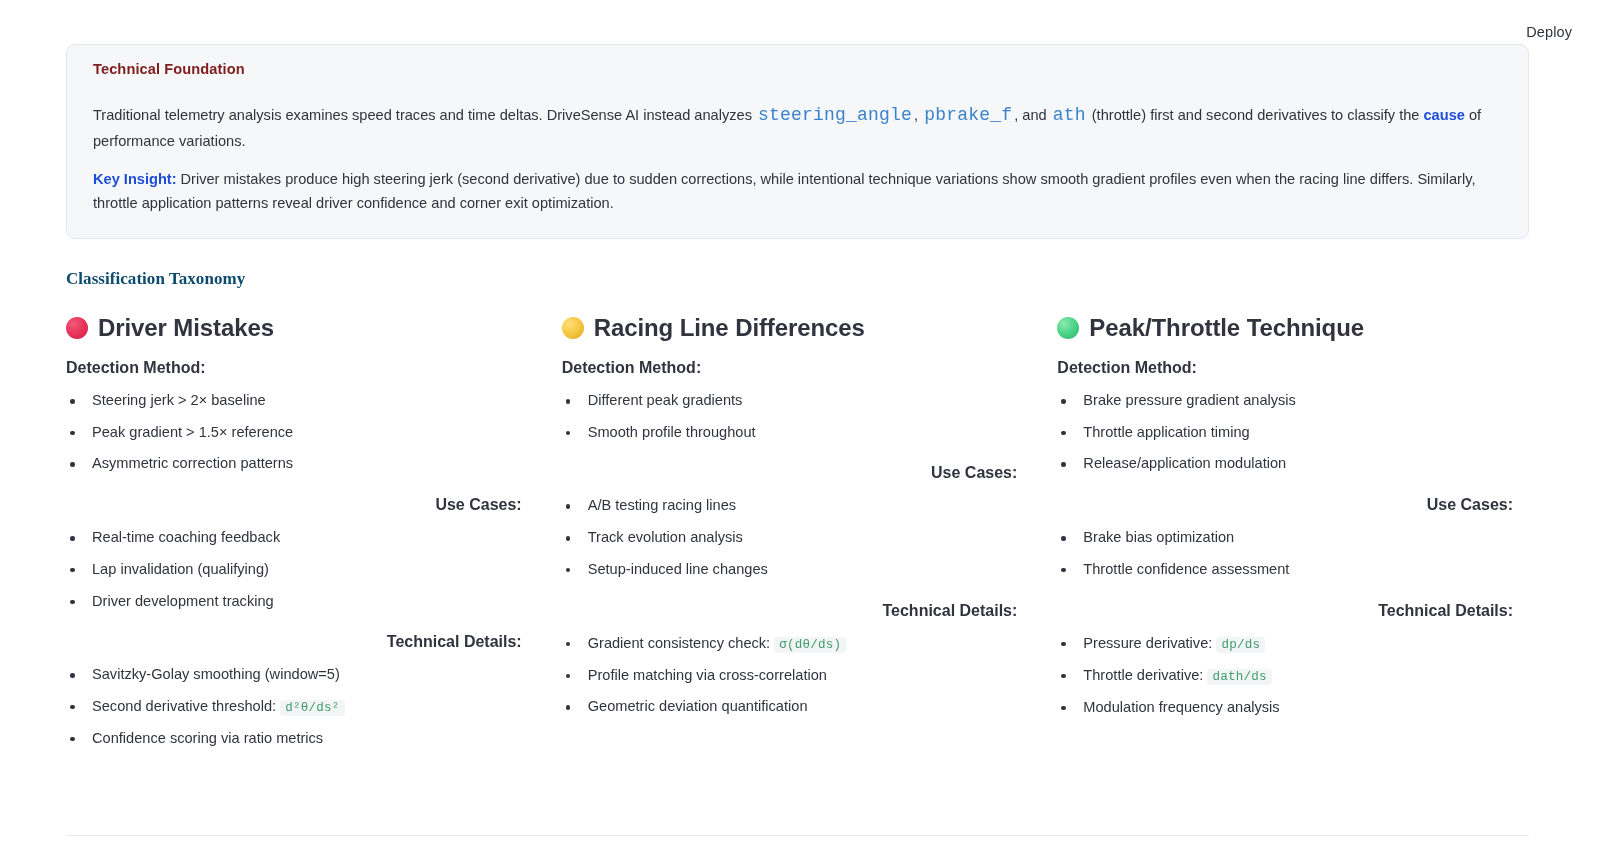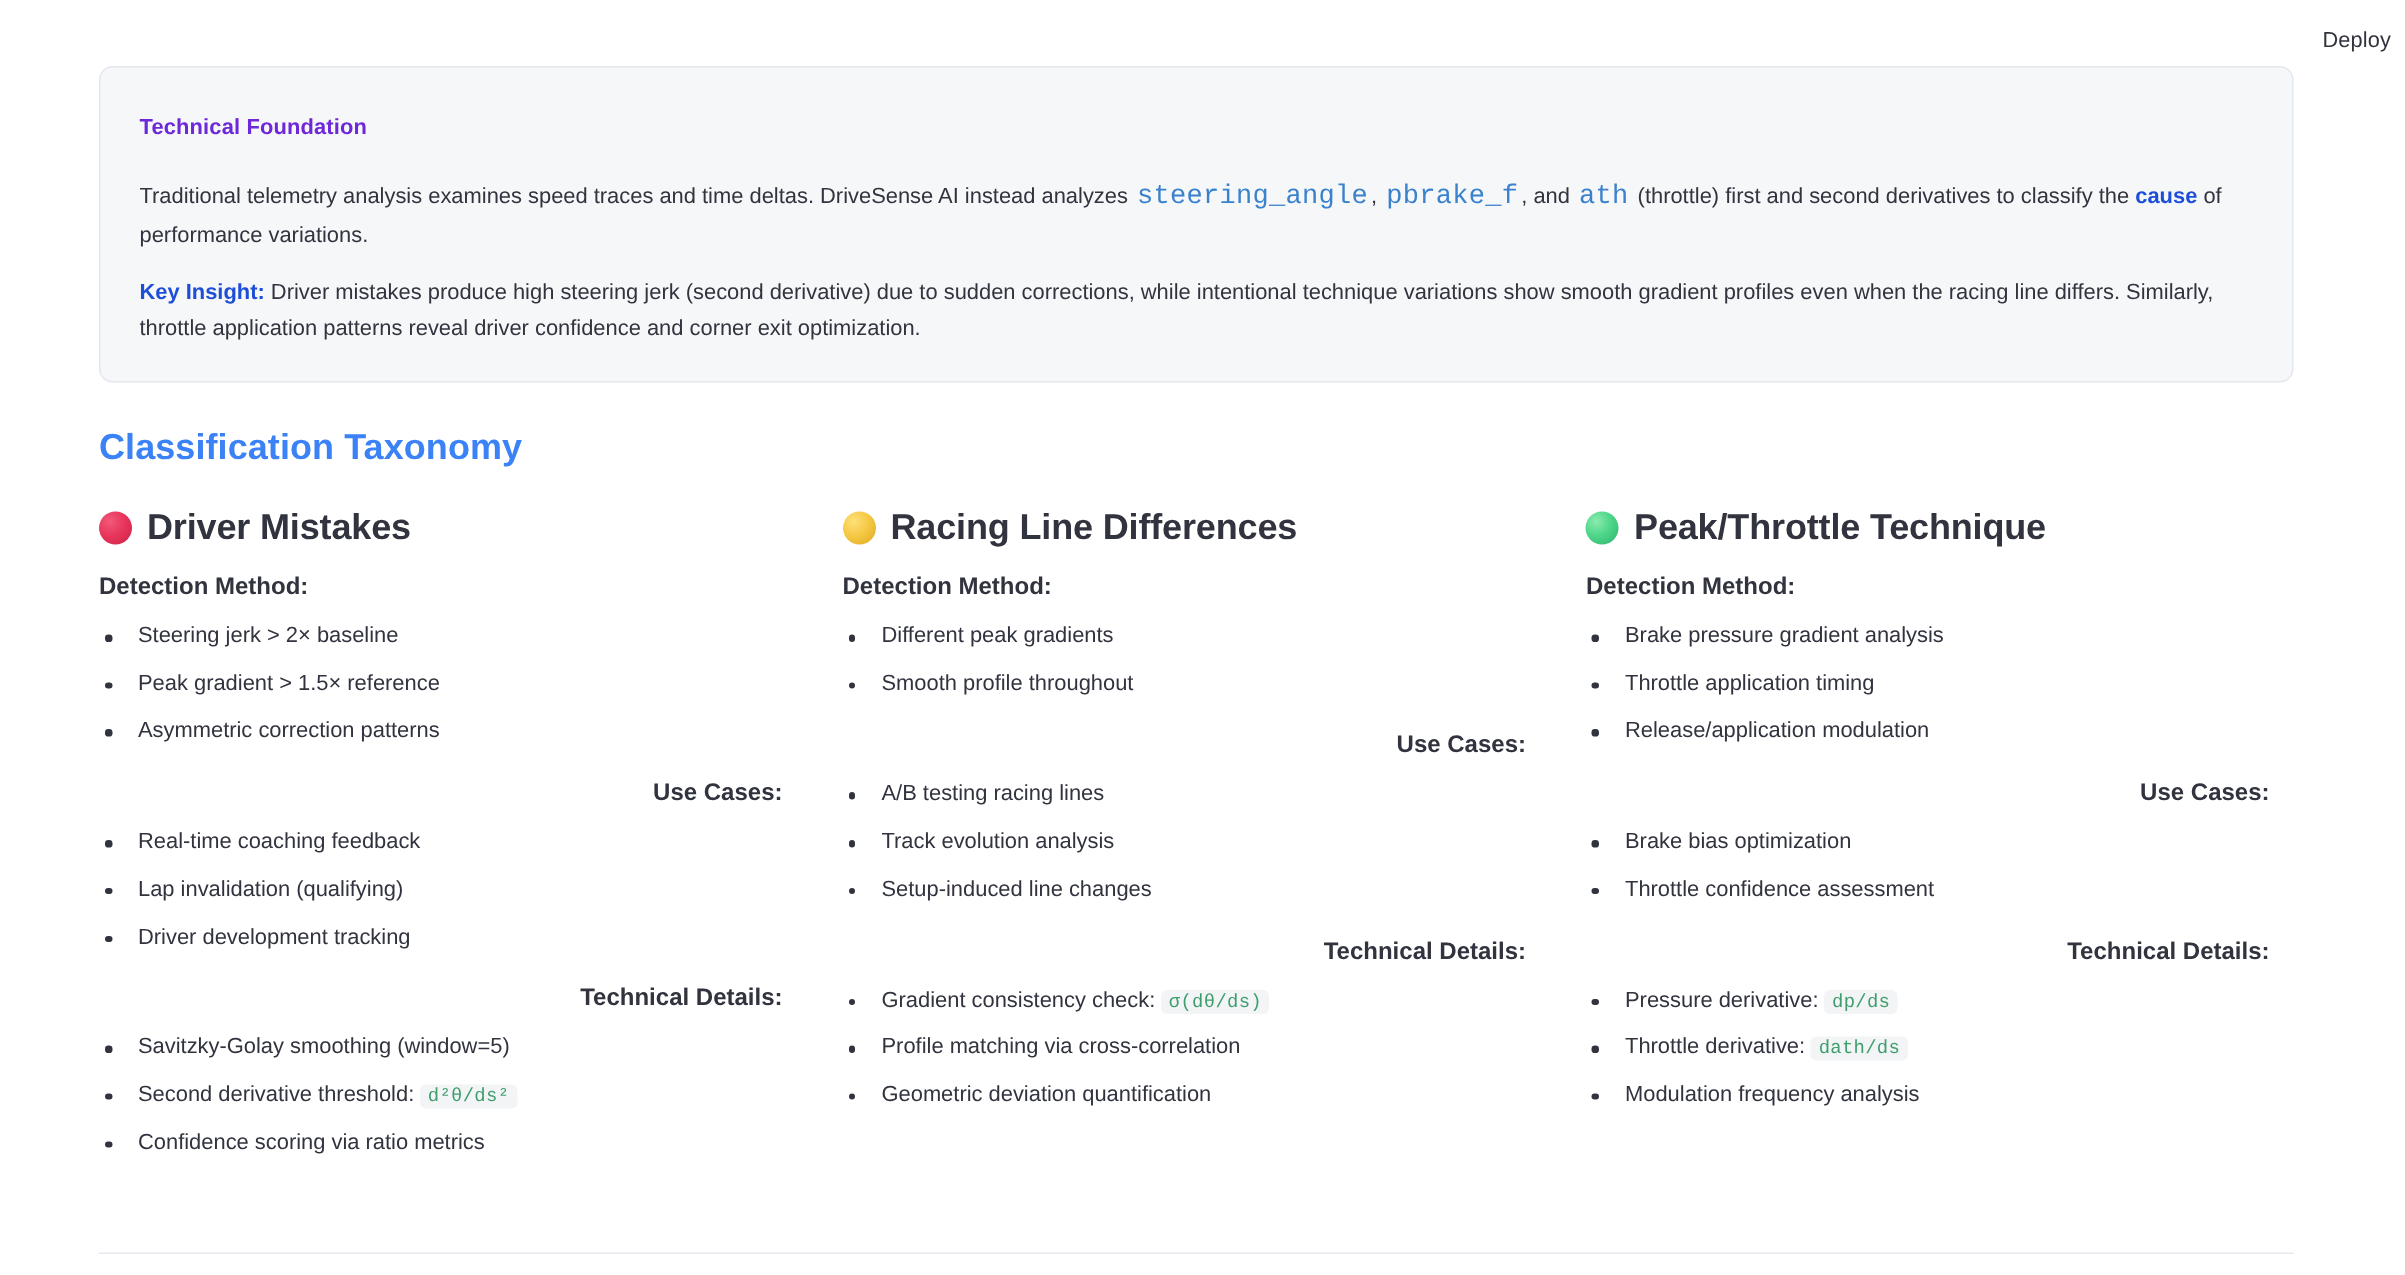--- a/index.html
+++ b/index.html
@@ -14,25 +14,26 @@
   .app {
     position: relative;
     width: 1603px;
     height: 850px;
     background: #ffffff;
   }
 
   
   .topbar {
     position: absolute;
-    top: 14px; left: 0; right: 0;
+    top: 1px; left: 0; right: 0;
     height: 44px;
     display: flex;
-    align-items: flex-start;
+    align-items: flex-end;
     justify-content: flex-end;
+    padding-right: 22px;
     background: #ffffff;
   }
   .deploy-btn {
     font-size: 14.5px;
     color: #31333e;
     background: transparent;
     border: none;
     padding: 5px 9px;
     border-radius: 6px;
     cursor: pointer;
@@ -54,22 +55,22 @@
     margin-top: 0px;
     background: #f6f7f9;
     border: 1px solid #e3e7ee;
     border-radius: 9px;
     padding: 16px 26px 22px 26px;
     width: 1463px;
   }
   .callout-title {
     font-size: 14.6px;
     font-weight: bold;
-    color: #6d28d9;
-    margin: 16px 0 24px 0;
+    color: #7f1d1d;
+    margin: 0 0 24px 0;
     letter-spacing: .1px;
   }
   .callout p {
     margin: 0 0 14px 0;
     font-size: 14.6px;
     line-height: 1.63;
     color: #31333e;
   }
   .callout p:last-child { margin-bottom: 0; }
 
@@ -87,25 +88,26 @@
     color: #3f9e6e;
     background: rgba(130,145,160,0.10);
     padding: 1px 5px;
     border-radius: 4px;
     letter-spacing: .2px;
   }
   b, strong { font-weight: bold; color: #1d4ed8; }
 
   
   .section-heading {
-    font-size: 24px;
+    font-size: 17px;
     font-weight: bold;
-    color: #3b82f6;
+    color: #0c4a6e;
     margin: 30px 0 0 0;
     letter-spacing: .05px;
+    font-family: Liberation Serif, serif;
   }
 
   
   .columns {
     display: flex;
     margin-top: 26px;
     gap: 16px;
   }
   .col { width: 489px; padding-right: 24px; }
   .col:nth-child(2) { padding-left: 0px; }

